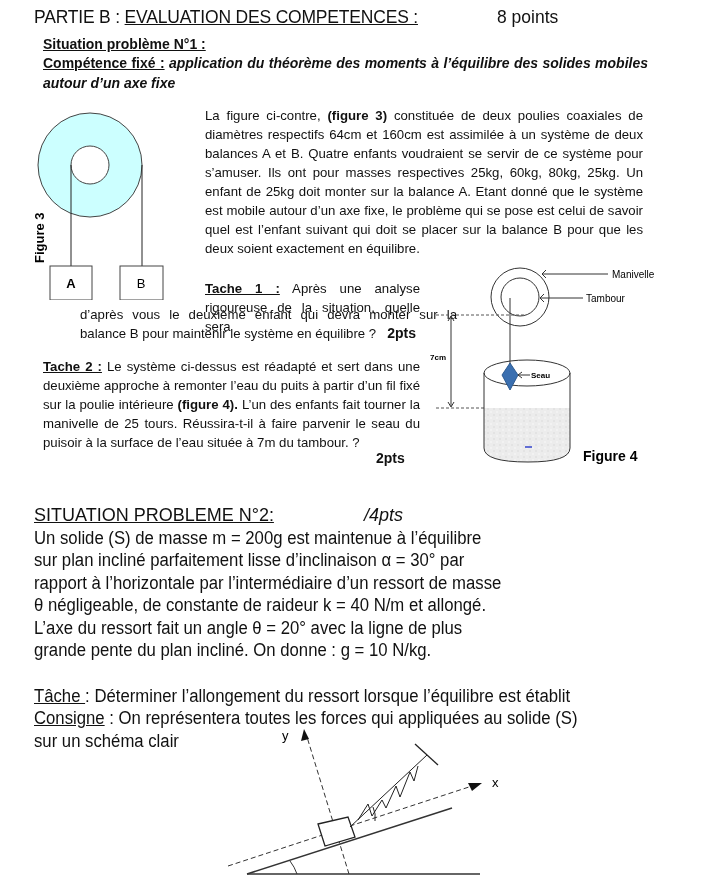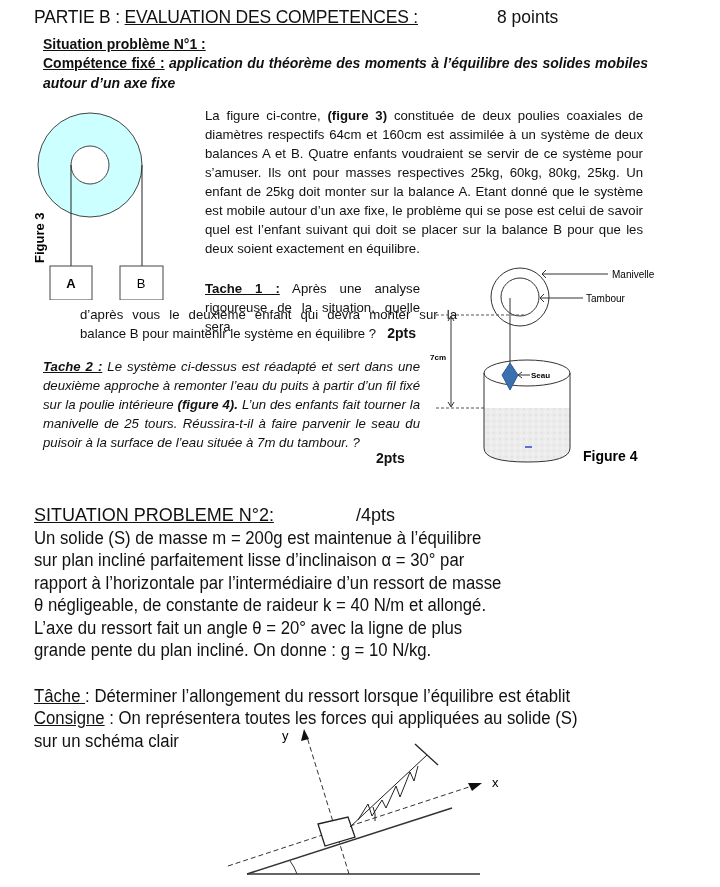--- a/index.html
+++ b/index.html
@@ -8,24 +8,24 @@
   .u{text-decoration:underline;}
   .title{left:34px;top:6px;font-size:19px;letter-spacing:-0.2px;font-family:"Liberation Sans",sans-serif;transform:scaleX(0.92);transform-origin:left;}
   .points{left:497px;top:6px;font-size:19px;transform:scaleX(0.92);transform-origin:left;}
   .sp1{left:43px;top:36px;font-size:14px;font-weight:bold;text-align:right;}
   .comp{left:43px;top:53px;width:605px;font-size:14px;font-weight:bold;line-height:20px;text-align:justify;}
   .comp i{font-style:italic;}
   .para{font-size:13.2px;line-height:19px;text-align:justify;}
   .intro{left:205px;top:106px;width:438px;}
   .t1a{left:205px;top:267px;width:215px;margin-top:12px;}
   .t1b{left:43px;top:305px;width:377px;margin-left:37px;}
-  .t2{left:43px;top:357px;width:377px;font-style:italic;}
+  .t2{left:43px;top:357px;width:377px;}
   .pts{font-size:14px;font-weight:bold;}
   .s2title{left:34px;top:505px;font-size:18px;}
-  .s2pts{left:356px;top:505px;font-size:18px;}
+  .s2pts{left:364px;top:505px;font-size:18px;font-style:italic;}
   .s2body{left:34px;top:527px;width:660px;font-size:17.6px;line-height:22.4px;transform:scaleX(0.95);transform-origin:left;}
   .tache{left:34px;top:685px;width:690px;font-size:17.6px;line-height:22.4px;transform:scaleX(0.95);transform-origin:left;}
   svg text{font-family:"Liberation Sans",sans-serif;}
 </style>
 </head>
 <body>
 
 <div class="abs title">
   <span>PARTIE B : </span><span class="u">EVALUATION DES COMPETENCES :</span>
 </div>

